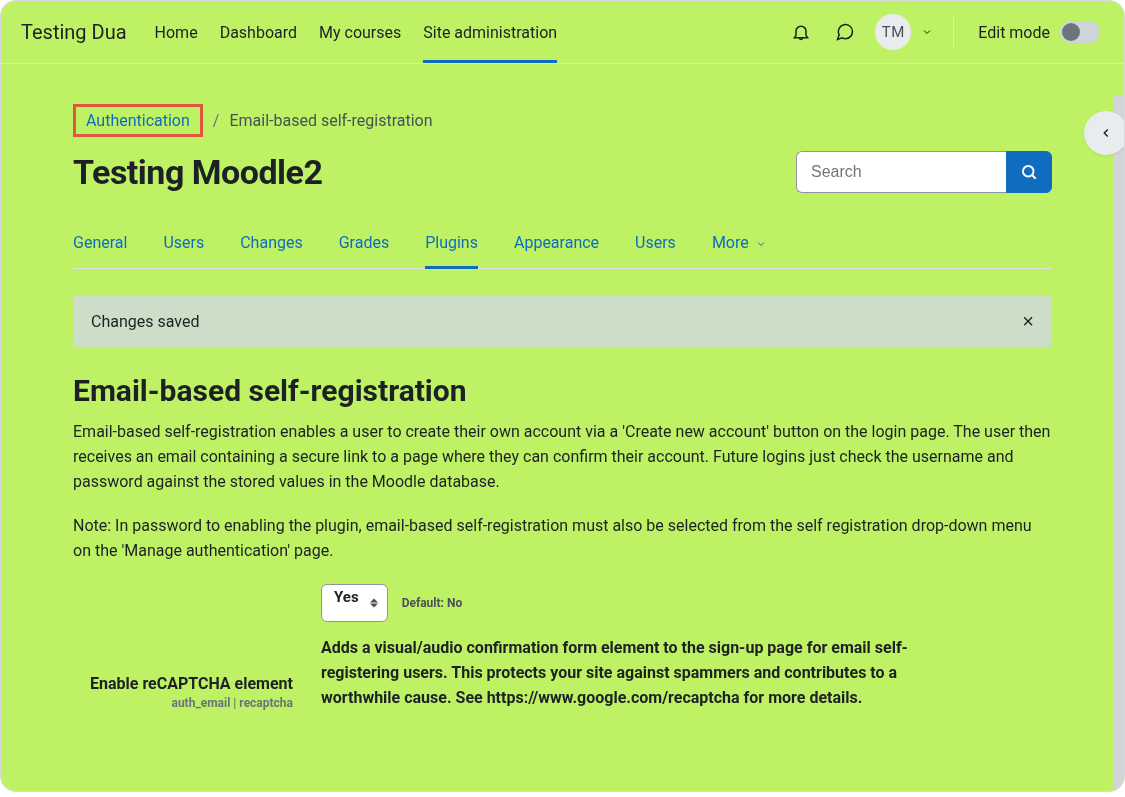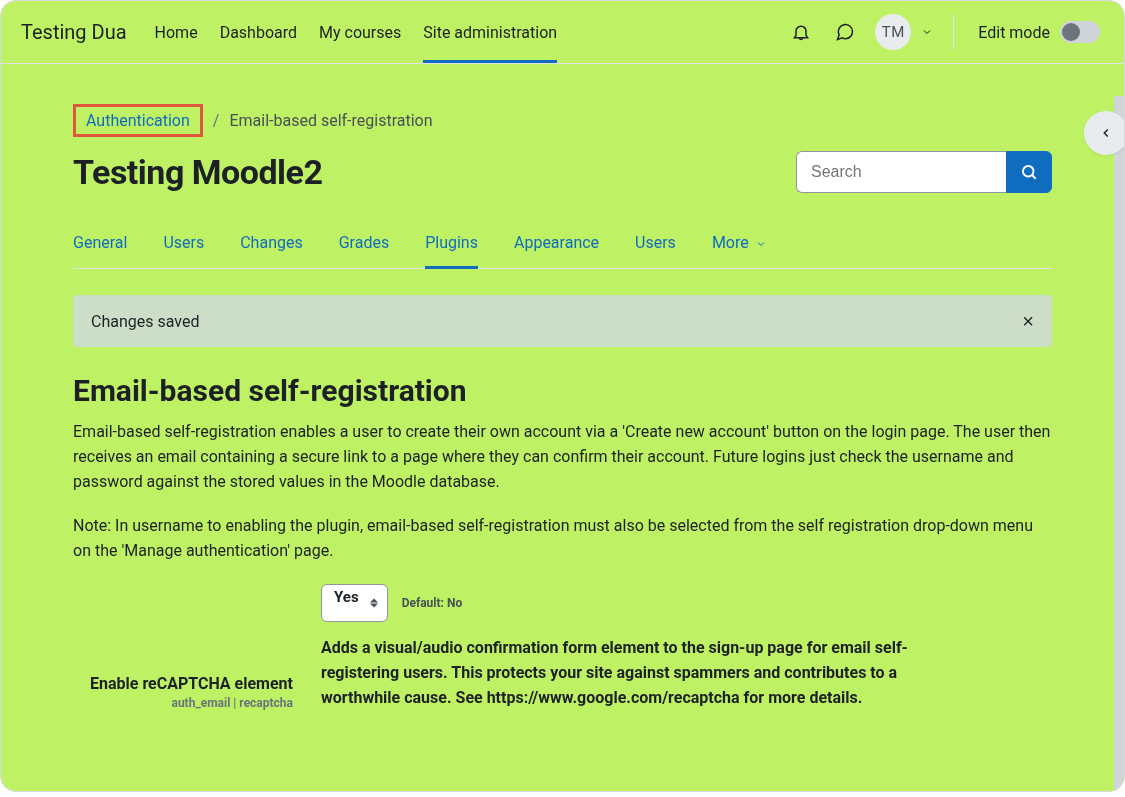--- a/index.html
+++ b/index.html
@@ -218,21 +218,21 @@
 
     <div class="alert">
       <span>Changes saved</span>
       <button class="alert-close">
         <span>×</span>
       </button>
     </div>
 
     <h2 class="section-title">Email-based self-registration</h2>
     <p class="section-desc">Email-based self-registration enables a user to create their own account via a 'Create new account' button on the login page. The user then receives an email containing a secure link to a page where they can confirm their account. Future logins just check the username and password against the stored values in the Moodle database.</p>
-    <p class="section-desc">Note: In username to enabling the plugin, email-based self-registration must also be selected from the self registration drop-down menu on the 'Manage authentication' page.</p>
+    <p class="section-desc">Note: In password to enabling the plugin, email-based self-registration must also be selected from the self registration drop-down menu on the 'Manage authentication' page.</p>
 
     <div class="setting">
       <div class="setting-label-col">
         <span class="setting-label">Enable reCAPTCHA element</span>
         <span class="setting-key">auth_email | recaptcha</span>
       </div>
       <div class="setting-control-col">
         <div class="setting-row1">
           <div class="select">
             <span>Yes</span>

